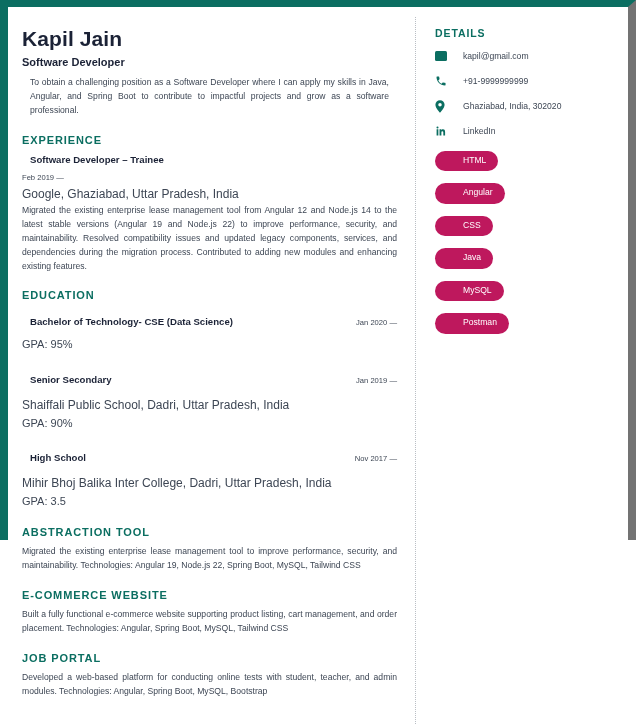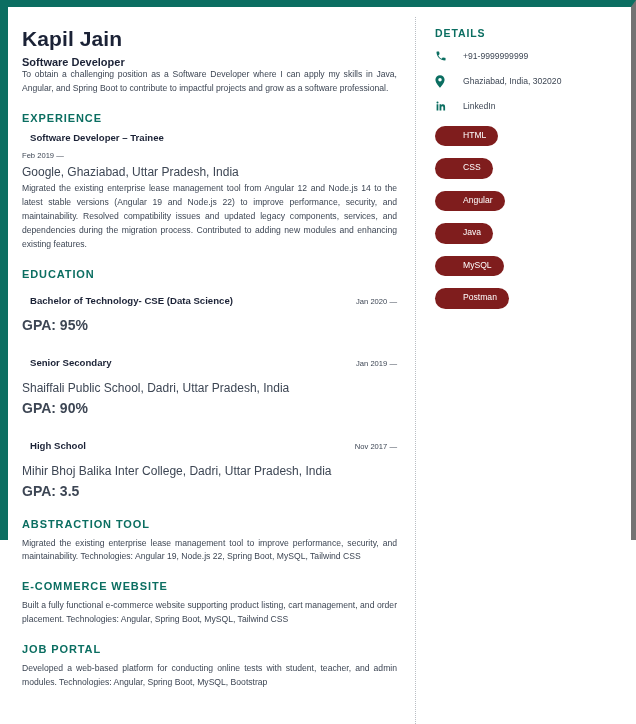--- a/index.html
+++ b/index.html
@@ -14,21 +14,21 @@
     overflow: hidden;
   }
   .page {
     position: relative;
     width: 636px;
     height: 540px;
     box-sizing: border-box;
     background: #ffffff;
     border-top: 7px solid #0b6e61;
     border-left: 8px solid #0b6e61;
-    border-right: 5px solid #737373;
+    border-right: 8px solid #737373;
   }
   .page-inner {
     display: flex;
     width: 620px;
     height: 717px;
     box-sizing: border-box;
   }
 
   
   .main-col {
@@ -67,21 +67,21 @@
     color: #0b6e61;
     letter-spacing: 0.9px;
     margin: 16px 0 7px 0;
     text-transform: uppercase;
   }
 
   .body-text {
     font-size: 8.6px;
     line-height: 1.62;
     color: #3d4654;
-    margin: 0;
+    margin: 8px;
     text-align: justify;
   }
 
   .entry { margin-top: 2px; }
   .entry + .entry { margin-top: 13px; }
 
   .entry-row {
     display: flex;
     justify-content: space-between;
     align-items: baseline;
@@ -103,25 +103,24 @@
     color: #3d4654;
     margin: 3px 0 0 0;
   }
   .entry-sub {
     font-size: 12px;
     color: #3d4654;
     margin: 3px 0 0 0;
     line-height: 1.5;
   }
   .entry-gpa {
-    font-size: 14px;
+    font-size: 11px;
     color: #3d4654;
     margin: 1px 0 0 0;
     line-height: 1.5;
-    font-weight: bold;
   }
   .entry-desc {
     font-size: 8.6px;
     line-height: 1.62;
     color: #3d4654;
     margin: 1px 0 0 0;
     text-align: justify;
   }
   .proj-desc {
     font-size: 8.6px;
@@ -165,21 +164,21 @@
   .detail-text {
     font-size: 8.6px;
     color: #3d4654;
     padding-left: 12px;
     line-height: 1.4;
   }
 
   .skill-list { margin: 0; padding: 0; }
   .skill-pill {
     display: inline-block;
-    background: #7f1d1d;
+    background: #be185d;
     color: #ffffff;
     font-size: 8.6px;
     padding: 5px 12px 6px 28px;
     border-radius: 14px;
     margin-bottom: 10px;
     line-height: 1.1;
   }
   .skill-item { display: block; }
 </style>
 </head>
@@ -239,20 +238,28 @@
       <p class="proj-desc">Built a fully functional e-commerce website supporting product listing, cart management, and order placement. Technologies: Angular, Spring Boot, MySQL, Tailwind CSS</p>
 
       <div class="section-head">JOB PORTAL</div>
       <p class="proj-desc">Developed a web-based platform for conducting online tests with student, teacher, and admin modules. Technologies: Angular, Spring Boot, MySQL, Bootstrap</p>
     </div>
 
     <div class="side-col">
 
       <div class="side-head">DETAILS</div>
 
+      <div class="detail-row">
+        <span class="detail-icon">
+          <svg width="12" height="10" viewBox="0 0 12 10">
+              <rect x="0" y="0" width="12" height="10" rx="1.5" fill="#0b6e61"></rect>
+            </svg>
+        </span>
+        <span class="detail-text">kapil@gmail.com</span>
+      </div>
 
       <div class="detail-row">
         <span class="detail-icon">
           <svg width="12" height="12" viewBox="0 0 24 24">
               <path fill="#0b6e61" d="M6.6 10.8c1.4 2.8 3.8 5.1 6.6 6.6l2.2-2.2c.3-.3.7-.4 1-.2 1.2.4 2.4.6 3.7.6.6 0 1 .4 1 1V20c0 .6-.4 1-1 1C10.6 21 3 13.4 3 4c0-.6.4-1 1-1h3.5c.6 0 1 .4 1 1 0 1.3.2 2.5.6 3.7.1.3 0 .7-.2 1l-2.3 2.1z"></path>
             </svg>
         </span>
         <span class="detail-text">+91-9999999999</span>
       </div>
 
@@ -270,22 +277,22 @@
           <svg width="12" height="12" viewBox="0 0 24 24">
               <path fill="#0b6e61" d="M3.2 8.6h3.5V21H3.2V8.6zM5 3a2 2 0 1 1 0 4.1A2 2 0 0 1 5 3zM9.1 8.6h3.4v1.7h.05c.47-.9 1.64-1.85 3.37-1.85 3.6 0 4.27 2.37 4.27 5.46V21h-3.56v-5.4c0-1.29-.02-2.95-1.8-2.95-1.8 0-2.08 1.4-2.08 2.85V21H9.1V8.6z"></path>
             </svg>
         </span>
         <span class="detail-text">LinkedIn</span>
       </div>
 
 
       <div class="skill-list">
         <span class="skill-item"><span class="skill-pill">HTML</span></span>
+        <span class="skill-item"><span class="skill-pill">Angular</span></span>
         <span class="skill-item"><span class="skill-pill">CSS</span></span>
-        <span class="skill-item"><span class="skill-pill">Angular</span></span>
         <span class="skill-item"><span class="skill-pill">Java</span></span>
         <span class="skill-item"><span class="skill-pill">MySQL</span></span>
         <span class="skill-item"><span class="skill-pill">Postman</span></span>
       </div>
     </div>
 
   </div>
 </div>
 
 </body></html>

